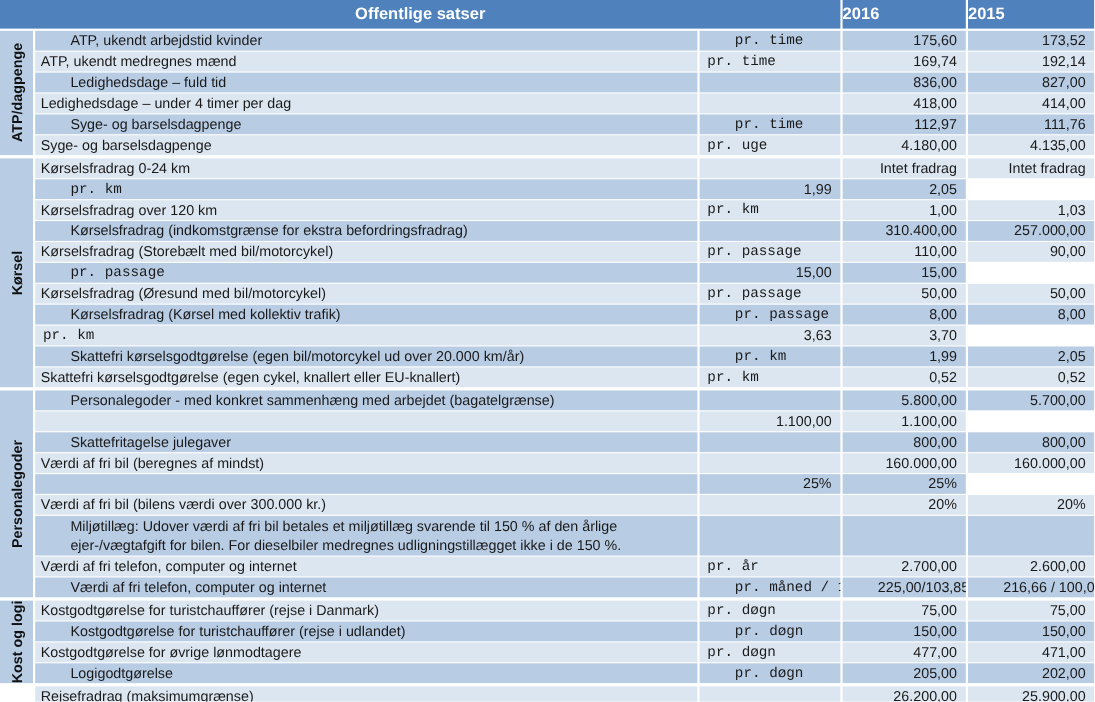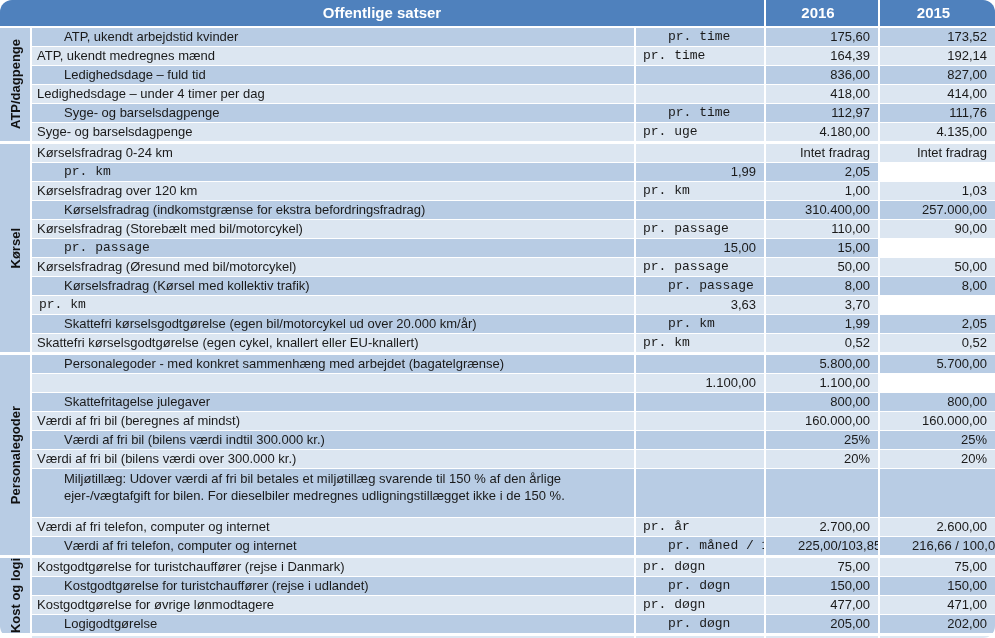--- a/index.html
+++ b/index.html
@@ -7,40 +7,39 @@
     font-family:"Liberation Sans","DejaVu Sans",sans-serif;
     background:#ffffff;
     -webkit-font-smoothing:antialiased;
   }
   #app{
     position:relative;
     width:995px;height:638px;
     overflow:hidden;
     background:#ffffff;
     color:#1a1a1a;
-    border-radius:12px;
   }
   
   .table-header{
     display:grid;
     grid-template-columns:1fr 112px 115px;
     column-gap:2px;
     height:26px;
     margin-bottom:2px;
   }
   .table-header > div{
     background:var(--header-bg);
     color:var(--header-fg);
     font-weight:bold;
     font-size:15px;
     line-height:26px;
     white-space:nowrap;
   }
   .hdr-title{text-align:center;}
-  .hdr-year{text-align:center;padding-right:8px;box-sizing:border-box;}
+  .hdr-year{text-align:left;padding-right:8px;box-sizing:border-box;}
   
   .section{
     display:flex;
     margin-bottom:3px;
   }
   .section:last-child{margin-bottom:0;}
   .group-cell{
     width:30px;
     flex:0 0 30px;
     margin-right:2px;
@@ -64,21 +63,21 @@
     flex-direction:column;
     row-gap:1px;
   }
   
   .row{
     display:grid;
     grid-template-columns:1fr 128px 112px 115px;
     column-gap:2px;
     height:18px;
   }
-  .row.tall{height:48px;}
+  .row.tall{height:36px;}
   .row > div{
     font-size:13px;
     line-height:18px;
     overflow:hidden;
     white-space:nowrap;
     box-sizing:border-box;
   }
   .row.tall > div{white-space:normal;line-height:17px;padding-top:1px;}
   .row.dark  > div{background:var(--row-dark);padding-left:32px;}
   .row.light > div{background:var(--row-light);}
@@ -104,21 +103,21 @@
   <div class="row dark">
     <div class="c-desc">ATP, ukendt arbejdstid kvinder</div>
     <div class="c-unit">pr. time</div>
     <div class="c-val">175,60</div>
     <div class="c-val">173,52</div>
   </div>
 
   <div class="row light">
     <div class="c-desc">ATP, ukendt medregnes mænd</div>
     <div class="c-unit">pr. time</div>
-    <div class="c-val">164,39</div>
+    <div class="c-val">169,74</div>
     <div class="c-val">192,14</div>
   </div>
 
   <div class="row dark">
     <div class="c-desc">Ledighedsdage – fuld tid</div>
     <div class="c-unit"></div>
     <div class="c-val">836,00</div>
     <div class="c-val">827,00</div>
   </div>
 
@@ -252,21 +251,20 @@
   </div>
 
   <div class="row light">
     <div class="c-desc">Værdi af fri bil (beregnes af mindst)</div>
     <div class="c-unit"></div>
     <div class="c-val">160.000,00</div>
     <div class="c-val">160.000,00</div>
   </div>
 
   <div class="row dark">
-    <div class="c-desc">Værdi af fri bil (bilens værdi indtil 300.000 kr.)</div>
     <div class="c-unit"></div>
     <div class="c-val">25%</div>
     <div class="c-val">25%</div>
   </div>
 
   <div class="row light">
     <div class="c-desc">Værdi af fri bil (bilens værdi over 300.000 kr.)</div>
     <div class="c-unit"></div>
     <div class="c-val">20%</div>
     <div class="c-val">20%</div>

